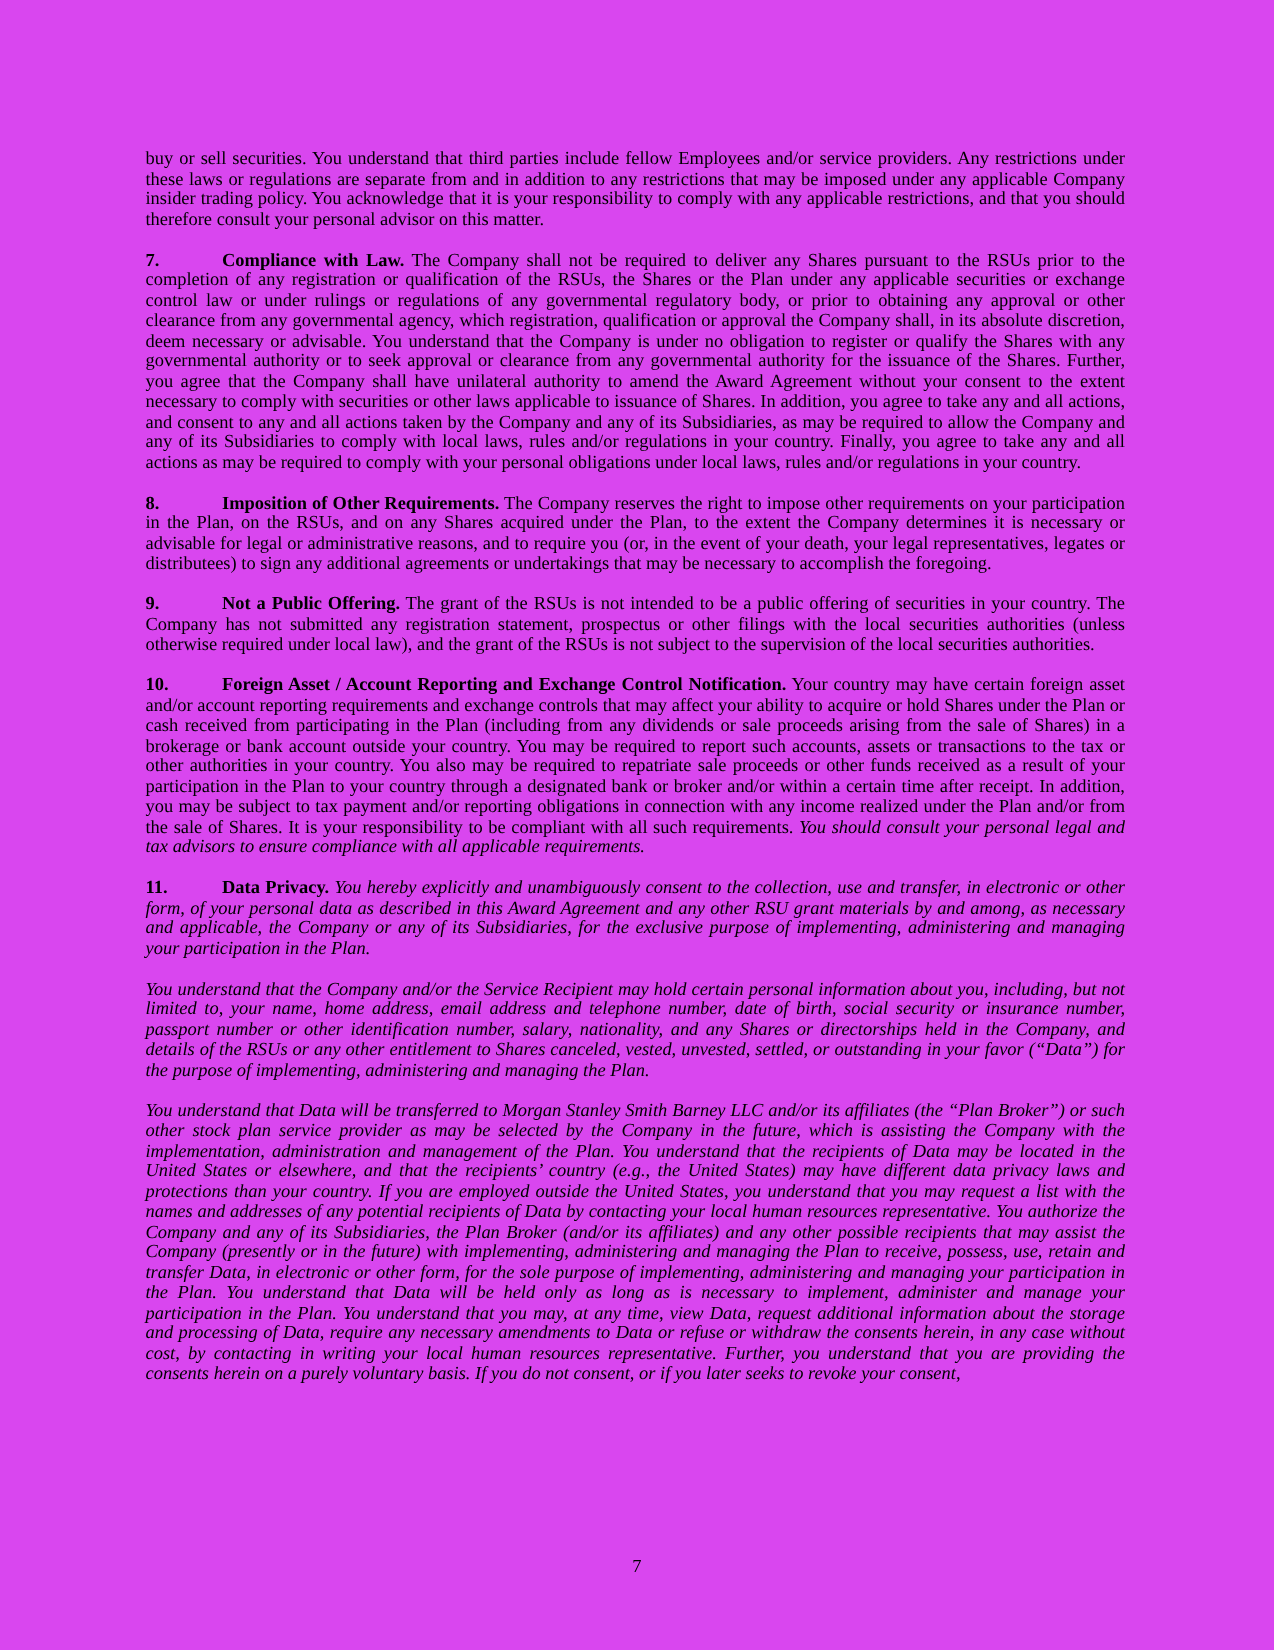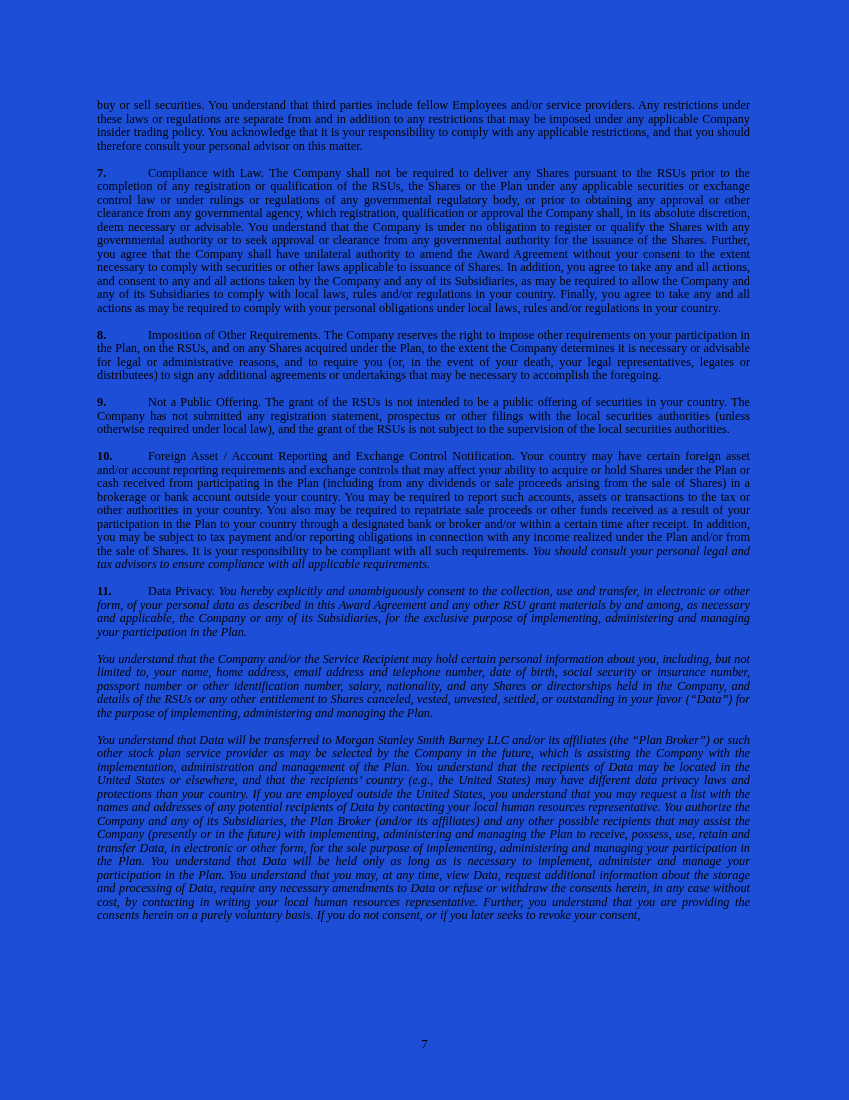--- a/index.html
+++ b/index.html
@@ -1,41 +1,41 @@
 <!DOCTYPE html>
 <html><head>
 <meta charset="utf-8">
 <style>
   * { margin: 0; padding: 0; box-sizing: border-box; }
   html, body { background: #ffffff; }
   .page {
     position: relative;
     width: 849px;
     height: 1100px;
-    background: #1d4ed8;
+    background: #d946ef;
     color: #000000;
     font-family: "Liberation Serif", serif;
     overflow: hidden;
   }
   .content {
     position: absolute;
     left: 97px;
     top: 99px;
     width: 653px;
     font-size: 12.3px;
     line-height: 13.5px;
     text-align: justify;
   }
   .content p { margin: 0 0 13.5px 0; }
   .num {
     display: inline-block;
     width: 51px;
     font-weight: bold;
   }
-  .heading { font-weight: normal; }
+  .heading { font-weight: bold; }
   .italic { font-style: italic; }
   .underline { }
   .footer {
     position: absolute;
     top: 1037px;
     left: 0;
     right: 0;
     text-align: center;
     font-size: 12.3px;
   }

